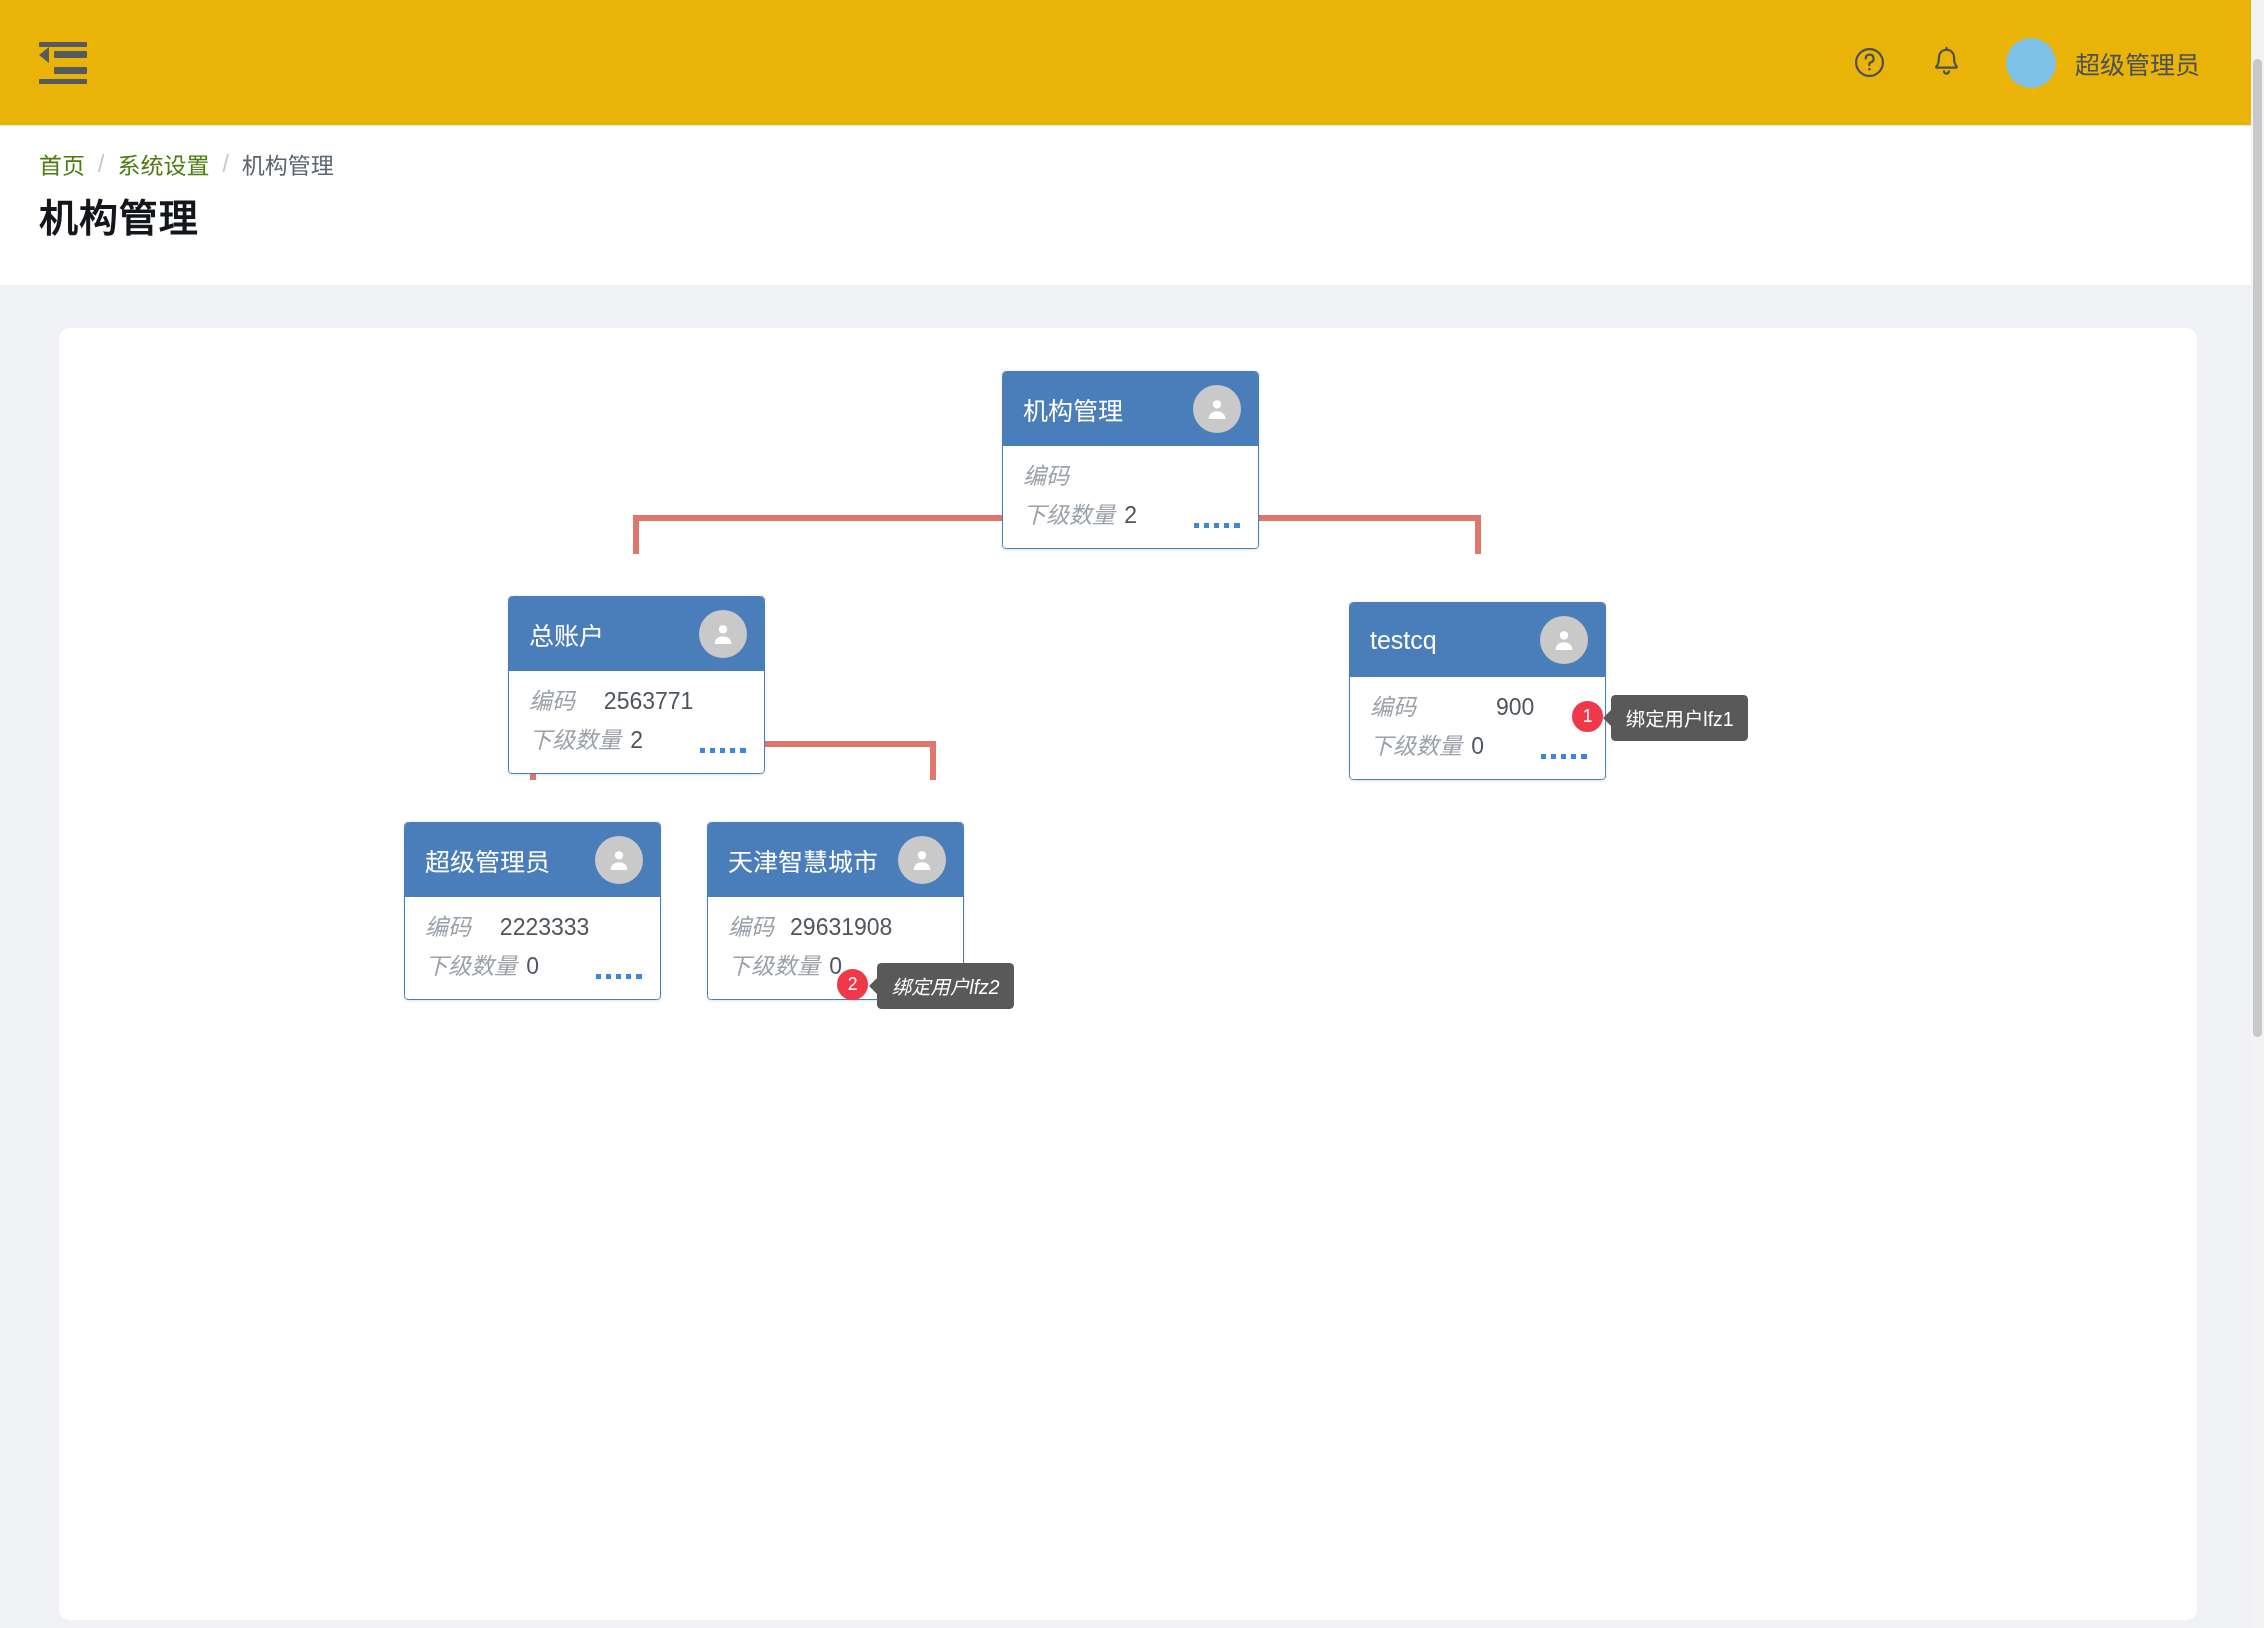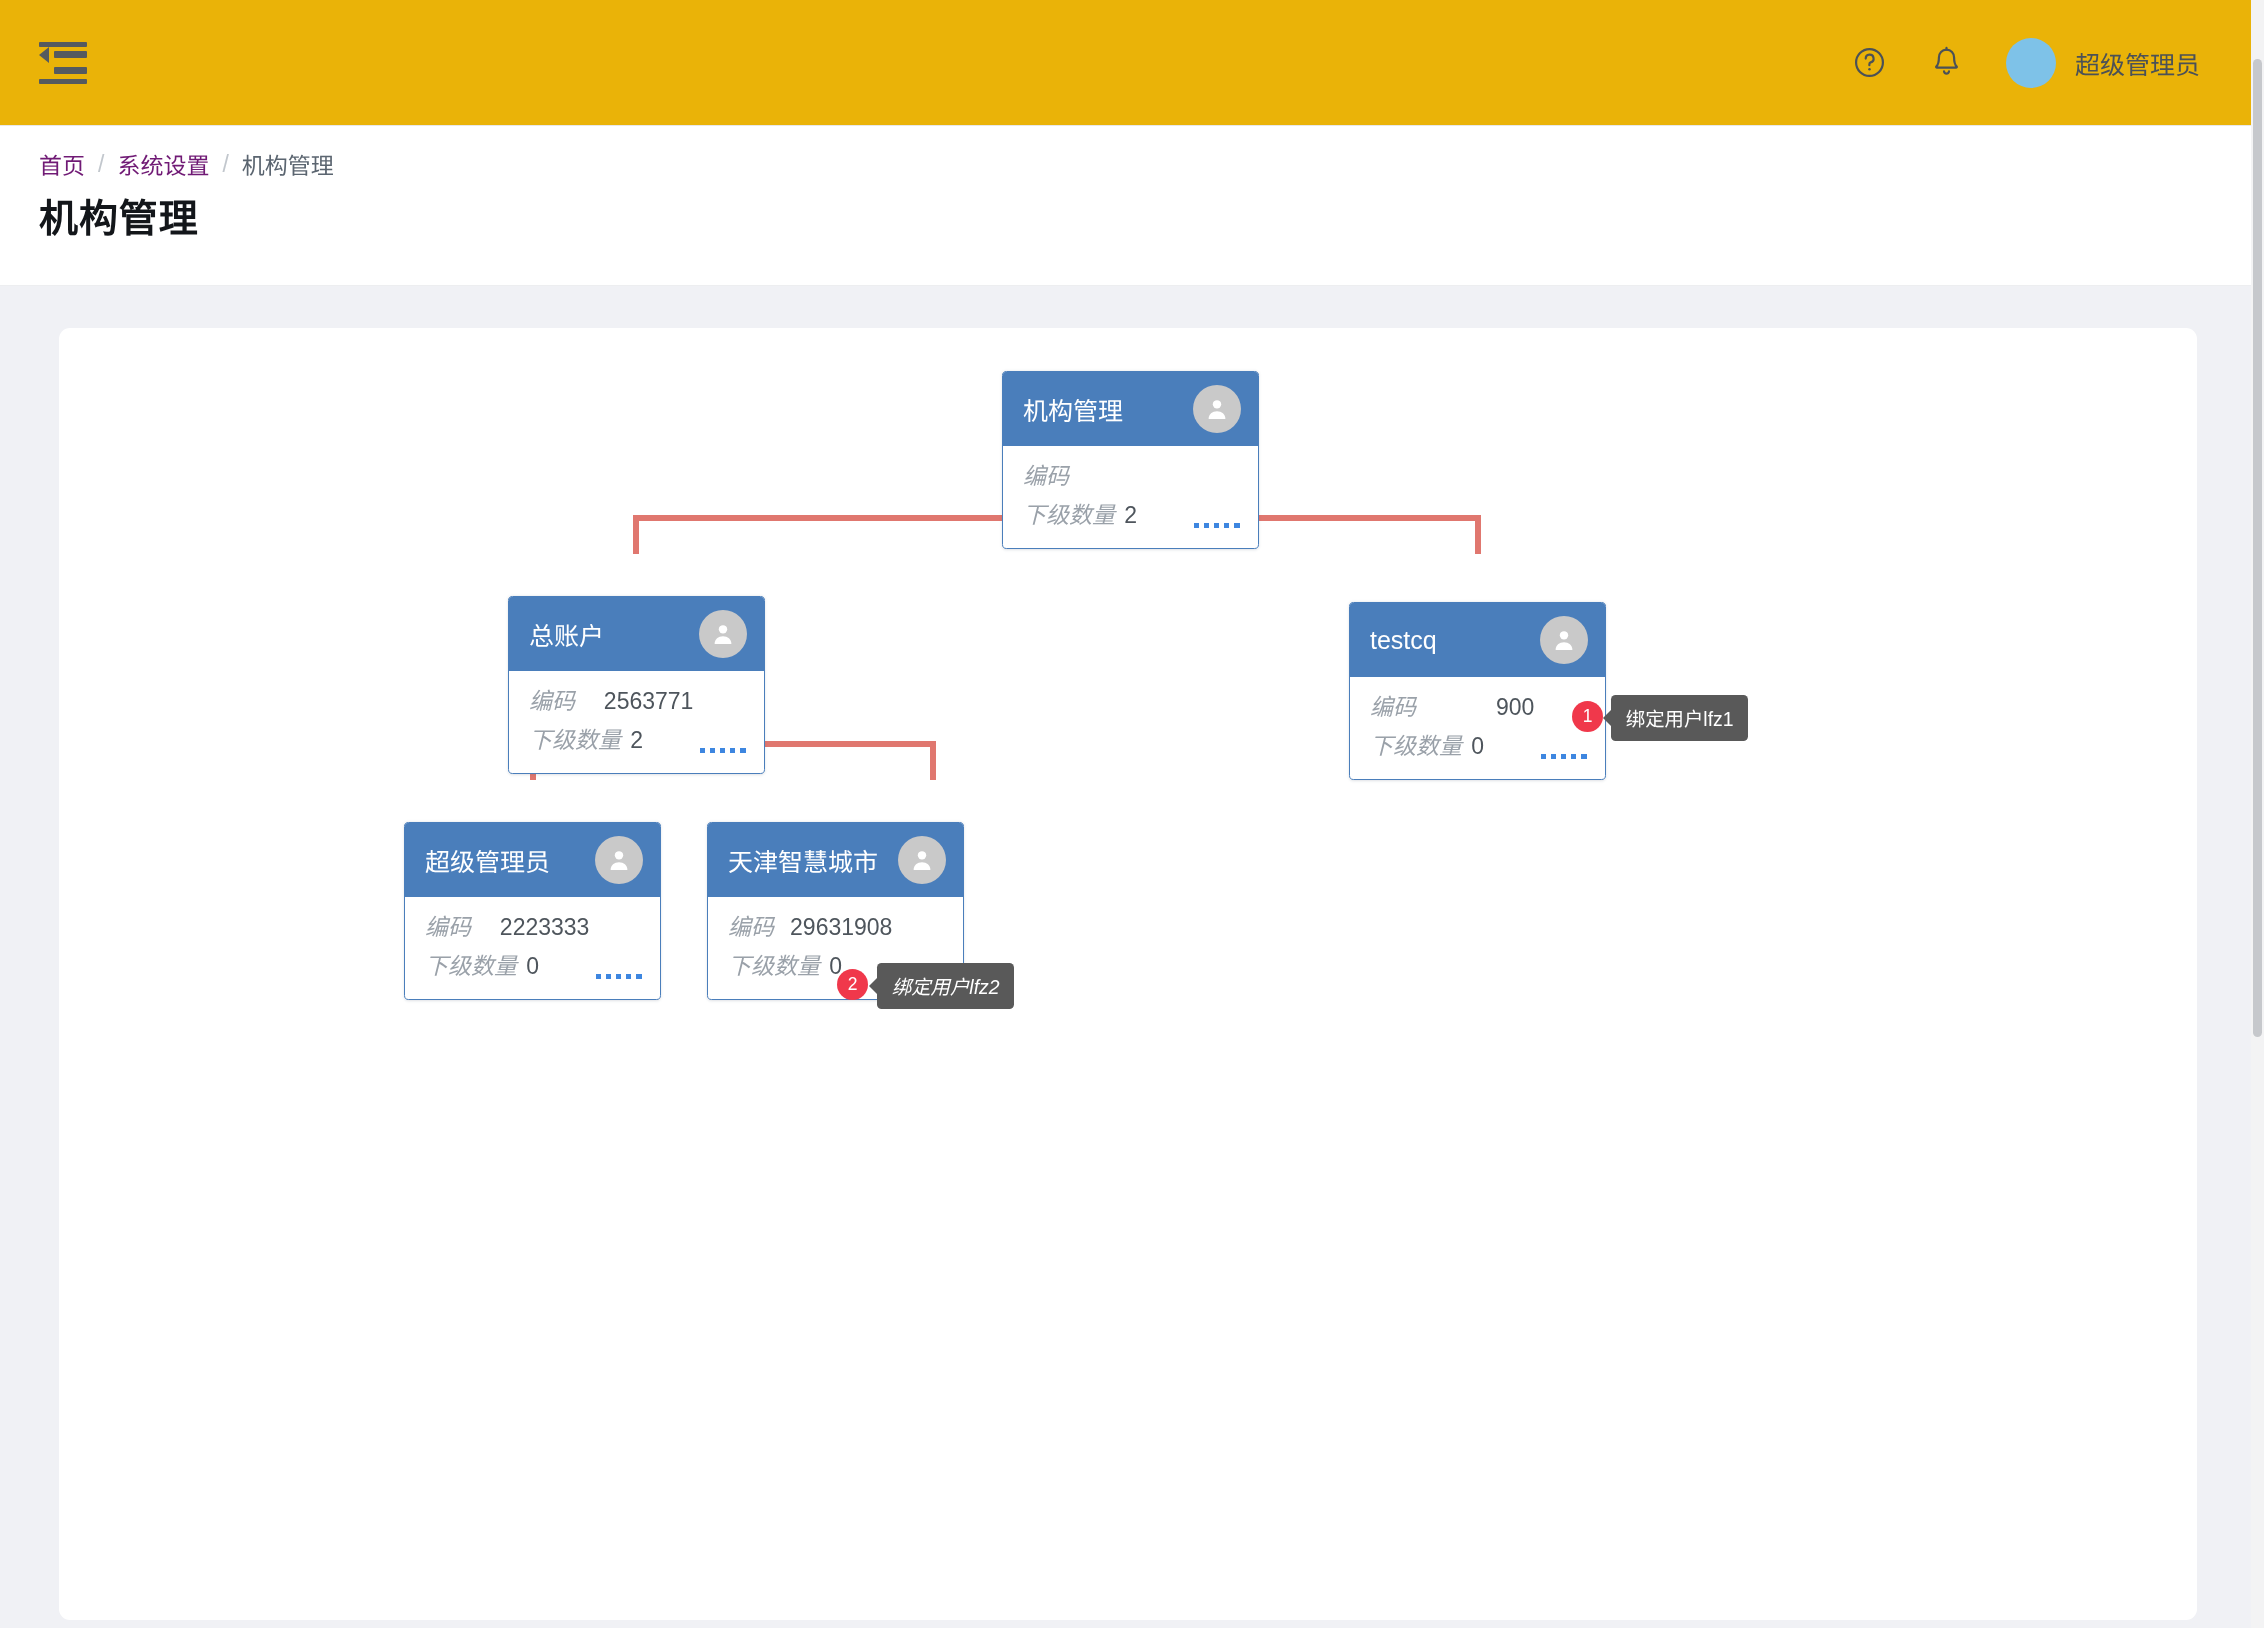--- a/index.html
+++ b/index.html
@@ -54,21 +54,21 @@
     position: absolute; left: 0; top: 126px;
     width: 2252px; height: 160px;
     background: #ffffff;
     border-bottom: 0.9px solid #edeef0;
   }
   .breadcrumb {
     position: absolute; left: 39px; top: 21px;
     font-size: 23px; color: #9ba1a8;
     display: flex; align-items: center; gap: 0;
   }
-  .breadcrumb .crumb { color: #701a75; cursor: pointer; }
+  .breadcrumb .crumb { color: #4d7c0f; cursor: pointer; }
   .breadcrumb .crumb.last { color: #5b6570; cursor: default; }
   .breadcrumb .sep { color: #c2c7cd; margin: 0 13px; }
   .page-title {
     position: absolute; left: 39px; top: 61px;
     font-size: 39px; font-weight: bold; color: #13161a;
     letter-spacing: 0.9px;
   }
 
   
   .panel {

